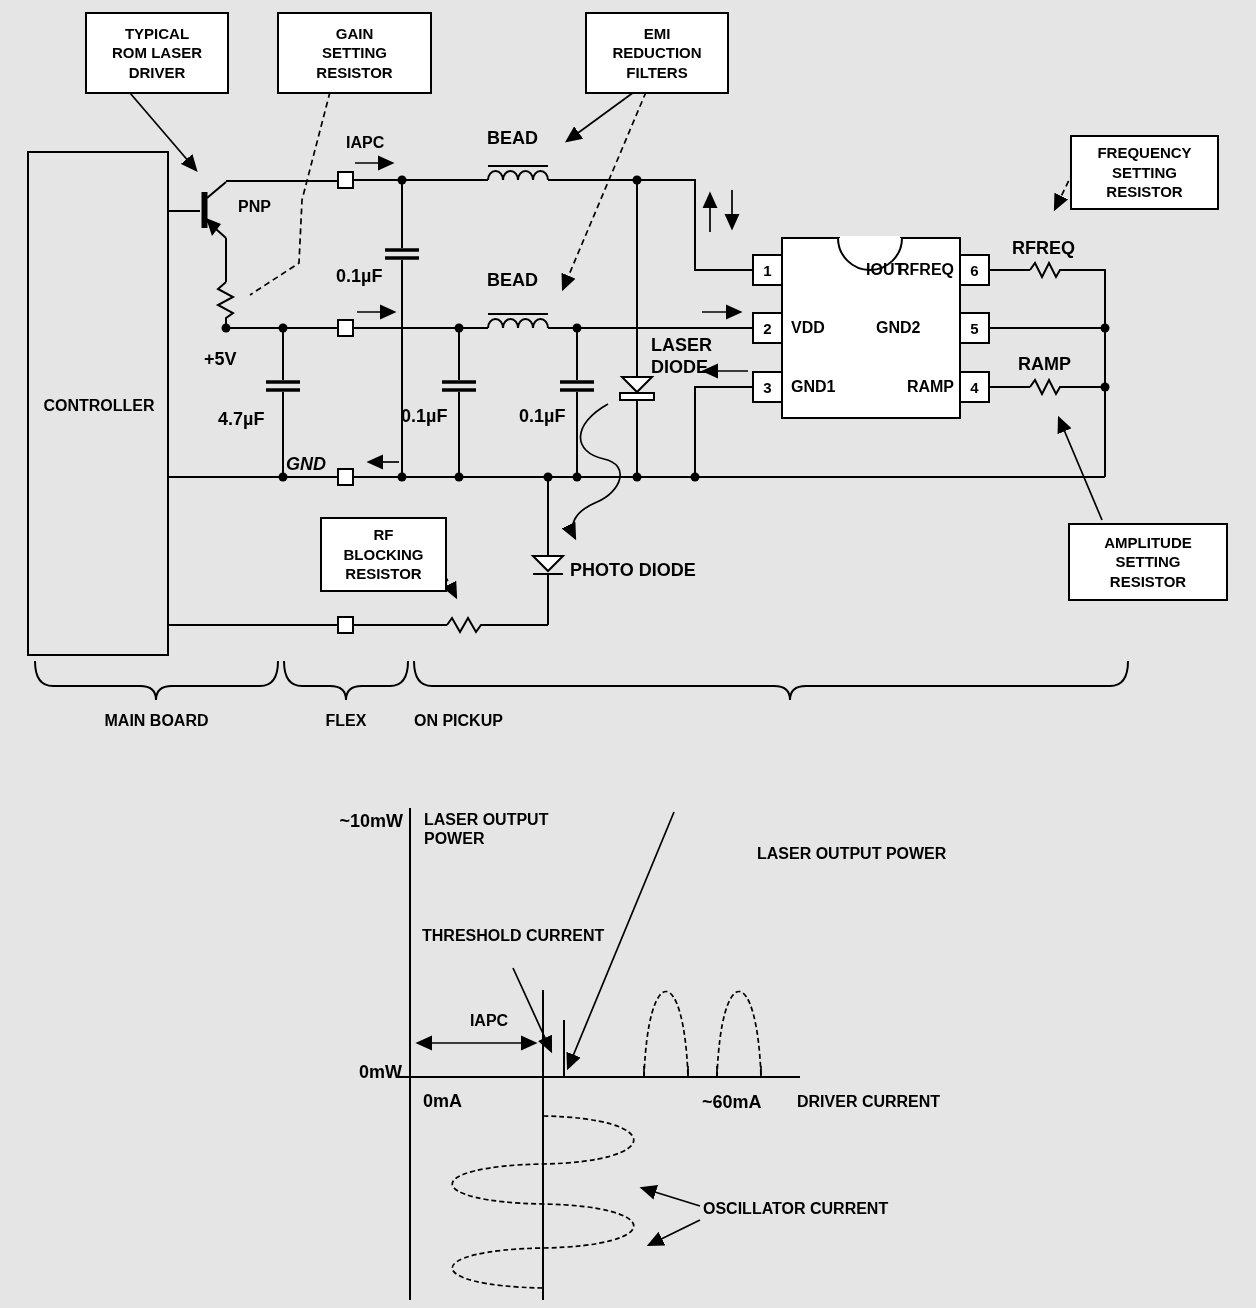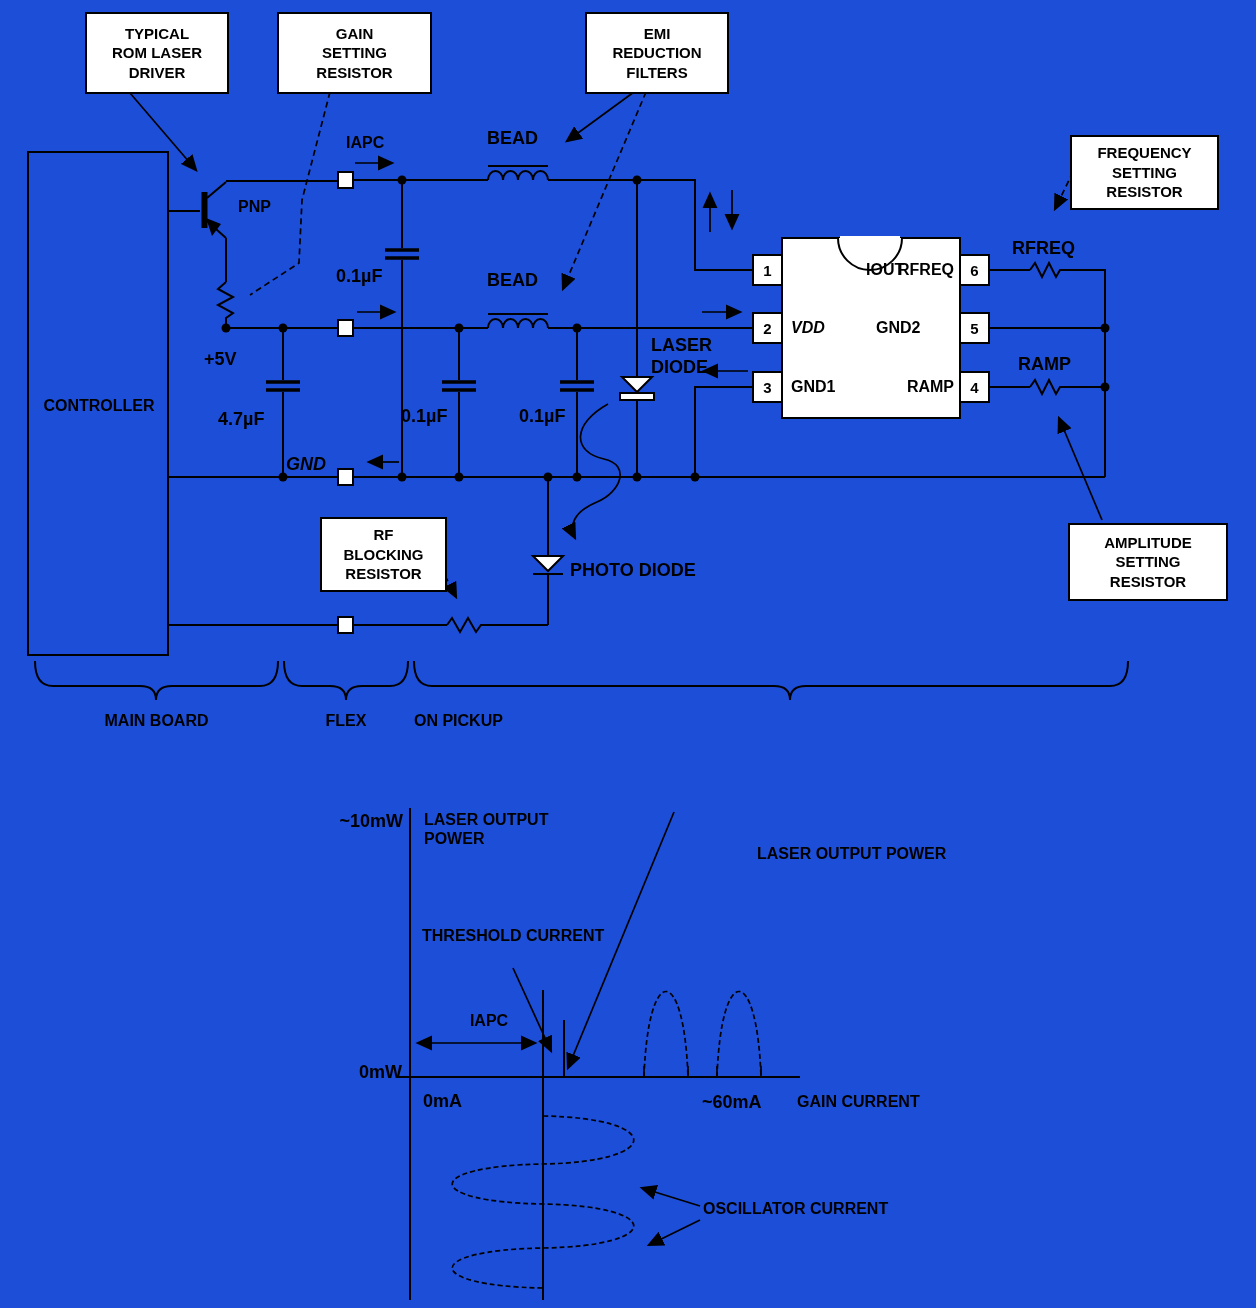--- a/index.html
+++ b/index.html
@@ -1,16 +1,16 @@
 <!DOCTYPE html>
 <html><head>
 <meta charset="utf-8">
 <style>
   html,body{margin:0;padding:0;background:#fff;}
-  #stage{position:relative;width:1256px;height:1308px;background:#1d4ed8;overflow:hidden;
+  #stage{position:relative;width:1256px;height:1308px;background:#e5e5e5;overflow:hidden;
          font-family:"Liberation Sans",sans-serif;}
   #wires{position:absolute;left:0;top:0;}
   .w2{stroke:#000;stroke-width:2;fill:none}
   .w2f{stroke:#000;stroke-width:2;fill:#fff}
   .thin{stroke:#000;stroke-width:1.7;fill:none}
   .dash{stroke-dasharray:6 4}
   .dash2{stroke-dasharray:5 3}
   .plate{stroke:#000;stroke-width:3.5}
   .dot{fill:#000;stroke:none}
   .lbl{position:absolute;font-weight:700;font-size:18px;color:#000;white-space:pre-line;line-height:1.2;}
@@ -44,21 +44,21 @@
   [data-name="rfreq-net-label"]{left:1012px;top:238px;}
   [data-name="ramp-net-label"]{left:1018px;top:354px;}
 
   [data-name="pin-num-1"]{left:753px;top:255px;}
   [data-name="pin-num-2"]{left:753px;top:313px;}
   [data-name="pin-num-3"]{left:753px;top:372px;}
   [data-name="pin-num-6"]{left:960px;top:255px;}
   [data-name="pin-num-5"]{left:960px;top:313px;}
   [data-name="pin-num-4"]{left:960px;top:372px;}
   [data-name="pin-name-iout"]{left:834px;top:261px;margin-left:32px;}
-  [data-name="pin-name-vdd"]{left:791px;top:319px;font-style:italic;}
+  [data-name="pin-name-vdd"]{left:791px;top:319px;}
   [data-name="pin-name-gnd1"]{left:791px;top:378px;}
   [data-name="pin-name-rfreq"]{left:876px;top:261px;width:78px;text-align:right;}
   [data-name="pin-name-gnd2"]{left:876px;top:319px;width:78px;text-align:left;}
   [data-name="pin-name-ramp"]{left:876px;top:378px;width:78px;text-align:right;}
 
   [data-name="main-board-label"]{left:35px;top:711px;width:243px;text-align:center;font-size:16px;}
   [data-name="flex-label"]{left:284px;top:711px;width:124px;text-align:center;font-size:16px;}
   [data-name="on-pickup-label"]{left:414px;top:711px;width:714px;text-align:left;font-size:16px;}
 
   [data-name="graph-ymax-label"]{left:327px;top:811px;width:76px;text-align:right;}
@@ -324,16 +324,16 @@
 
   <div class="lbl" data-name="graph-ymax-label">~10mW</div>
   <div class="lbl" data-name="graph-ytitle">LASER OUTPUT
 POWER</div>
   <div class="lbl" data-name="graph-curve-label">LASER OUTPUT POWER</div>
   <div class="lbl" data-name="graph-threshold-label">THRESHOLD CURRENT</div>
   <div class="lbl" data-name="graph-iapc-label">IAPC</div>
   <div class="lbl" data-name="graph-yzero-label">0mW</div>
   <div class="lbl" data-name="graph-xzero-label">0mA</div>
   <div class="lbl" data-name="graph-x60-label">~60mA</div>
-  <div class="lbl" data-name="graph-xtitle">GAIN CURRENT</div>
+  <div class="lbl" data-name="graph-xtitle">DRIVER CURRENT</div>
   <div class="lbl" data-name="graph-osc-label">OSCILLATOR CURRENT</div>
 
 </div>
 
 </body></html>

